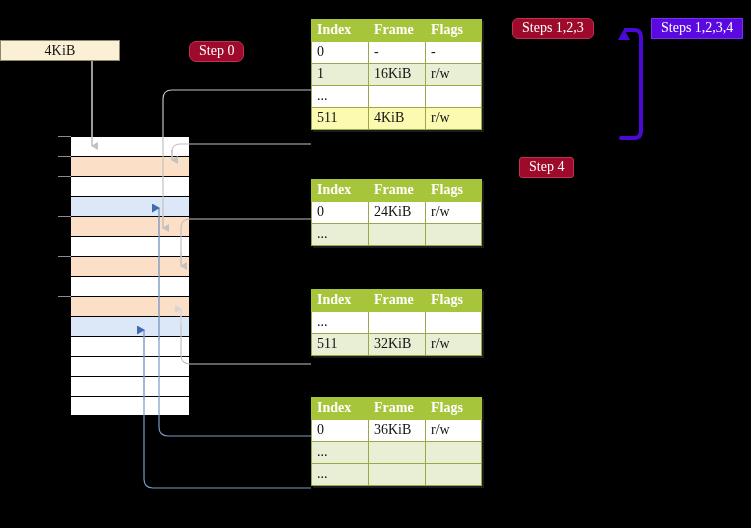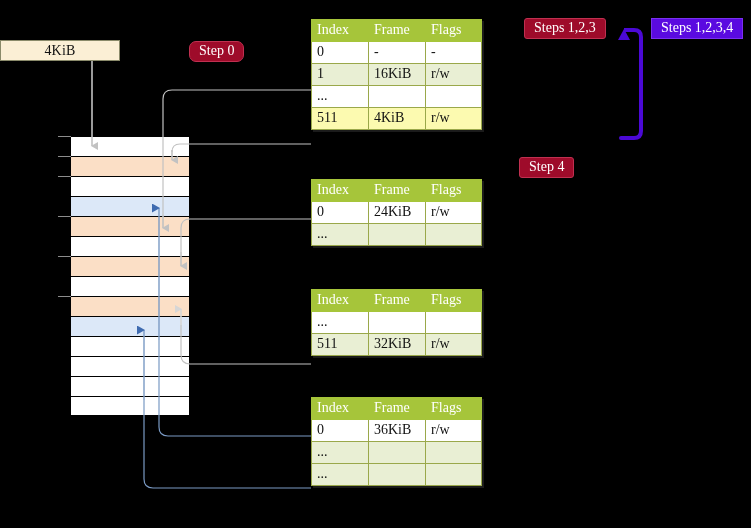--- a/index.html
+++ b/index.html
@@ -54,21 +54,21 @@
     background: #9e0b2a;
     border: 1px solid #c03050;
     border-radius: 3px;
   }
   .badge-violet {
     background: #5a0ae0;
     border: 1px solid #7a2ff0;
     justify-content: flex-end;
   }
   #badge-step0 { left: 189px; top: 41px; border-radius: 7px; }
-  #badge-steps123 { left: 524px; top: 18px; }
+  #badge-steps123 { left: 512px; top: 18px; border-radius: 6px; }
   #badge-steps1234 { left: 651px; top: 18px; }
   #badge-step4 { left: 519px; top: 157px; }
 
   
   .memcol {
     position: absolute;
     left: 70px;
     top: 136px;
     width: 120px;
     height: 278px;
@@ -110,21 +110,21 @@
     padding: 2px 5px 3px 5px;
     text-align: left;
     height: 18px;
     box-sizing: border-box;
     font-weight: normal;
     vertical-align: middle;
   }
   .ptable th {
     background: #A6C53A;
     color: #ffffff;
-    font-weight: normal;
+    font-weight: bold;
     border: 1px solid #A6C53A;
     height: 21px;
   }
   .ptable td.c-index { width: 57px; }
   .ptable td.c-frame { width: 57px; }
   .ptable td.c-flags { width: 56px; }
   .ptable th.c-index { width: 57px; }
   .ptable th.c-frame { width: 57px; }
   .ptable th.c-flags { width: 56px; }
   tr.r-white td { background: #ffffff; }

